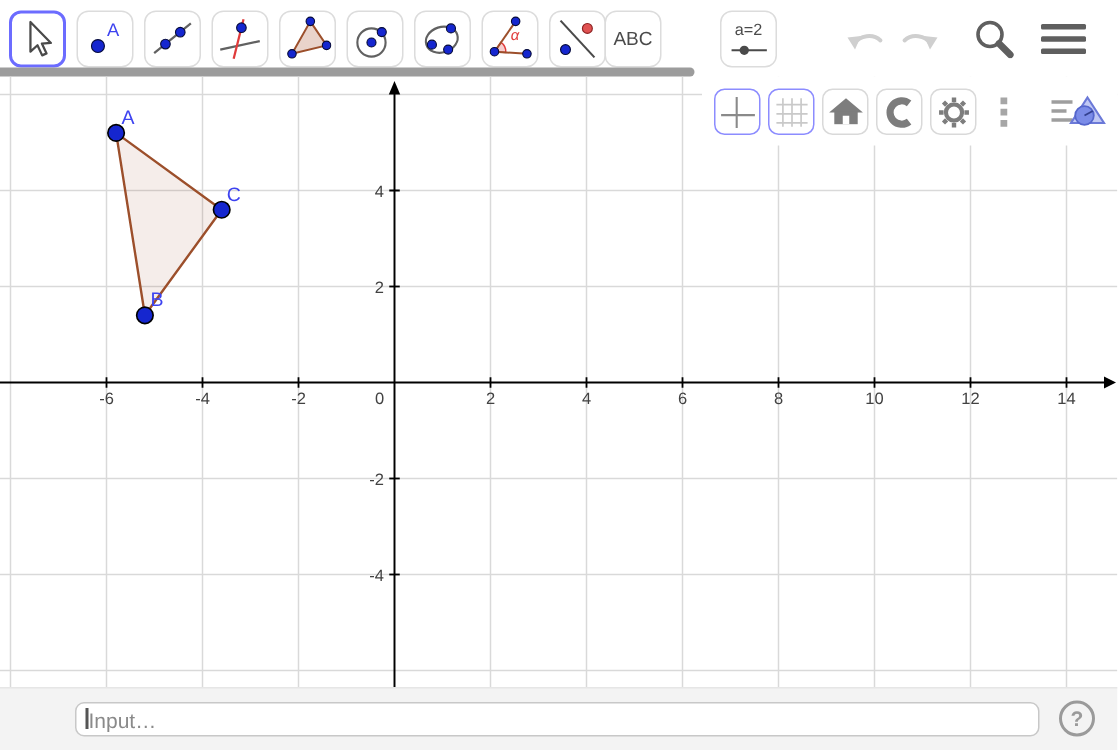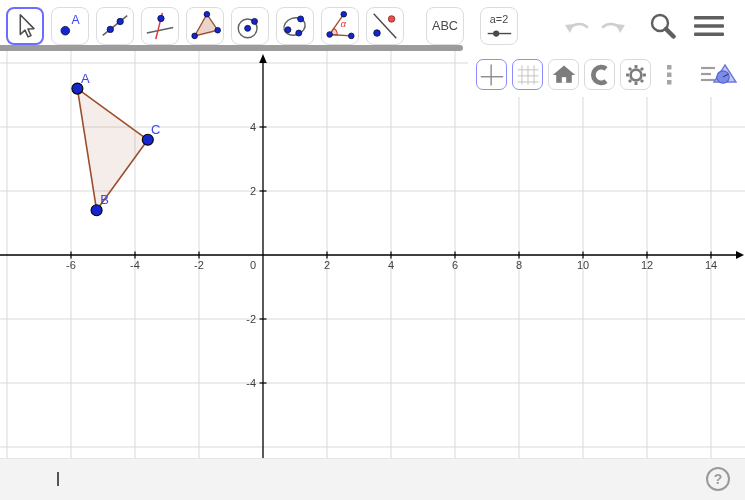--- a/index.html
+++ b/index.html
@@ -113,21 +113,21 @@
   </button>
 
   <button class="tbtn" style="left:366px">
     <svg width="32" height="32" viewBox="0 0 34 34">
       <line x1="5" y1="4" x2="29" y2="30" stroke="#4a4a4a" stroke-width="1.5"></line>
       <circle cx="8.5" cy="24.5" r="3.5" fill="#1526cf" stroke="#060b3a" stroke-width="0.8"></circle>
       <circle cx="24" cy="9.5" r="3.5" fill="#e05252" stroke="#8c2222" stroke-width="0.8"></circle>
     </svg>
   </button>
 
-  <button class="tbtn" style="left:426px">
+  <button class="tbtn" style="left:403px">
     <svg width="34" height="32" viewBox="0 0 36 34">
       <text x="18" y="21.5" text-anchor="middle" font-size="13.5" fill="#4a4a4a">ABC</text>
     </svg>
   </button>
 
   <button class="tbtn" style="left:480px">
     <svg width="34" height="32" viewBox="0 0 36 34">
       <text x="18" y="14" text-anchor="middle" font-size="11.5" fill="#4a4a4a">a=2</text>
       <line x1="6" y1="25" x2="31" y2="25" stroke="#4a4a4a" stroke-width="1.5"></line>
       <circle cx="15" cy="25" r="3.3" fill="#4a4a4a"></circle>
@@ -285,15 +285,16 @@
         <line x1="3" y1="19" x2="17" y2="19" stroke="#9e9e9e" stroke-width="2.2"></line>
         <polygon points="27,4 38,21 16,21" fill="rgba(140,155,235,0.55)" stroke="#6b79d8" stroke-width="1.4"></polygon>
         <circle cx="25" cy="16" r="6.2" fill="#7b8ce8" stroke="#5566cc" stroke-width="1.2"></circle>
         <line x1="25" y1="16" x2="30.5" y2="13" stroke="#33408f" stroke-width="1.2"></line>
       </svg>
     </button>
   </div>
 </div>
 
 <div id="inputbar">
+  <input id="algebra-input" type="text" placeholder="Input…" style="">
   <div id="input-caret"></div>
   <button id="help-button">?</button>
 </div>
 
 </body></html>

